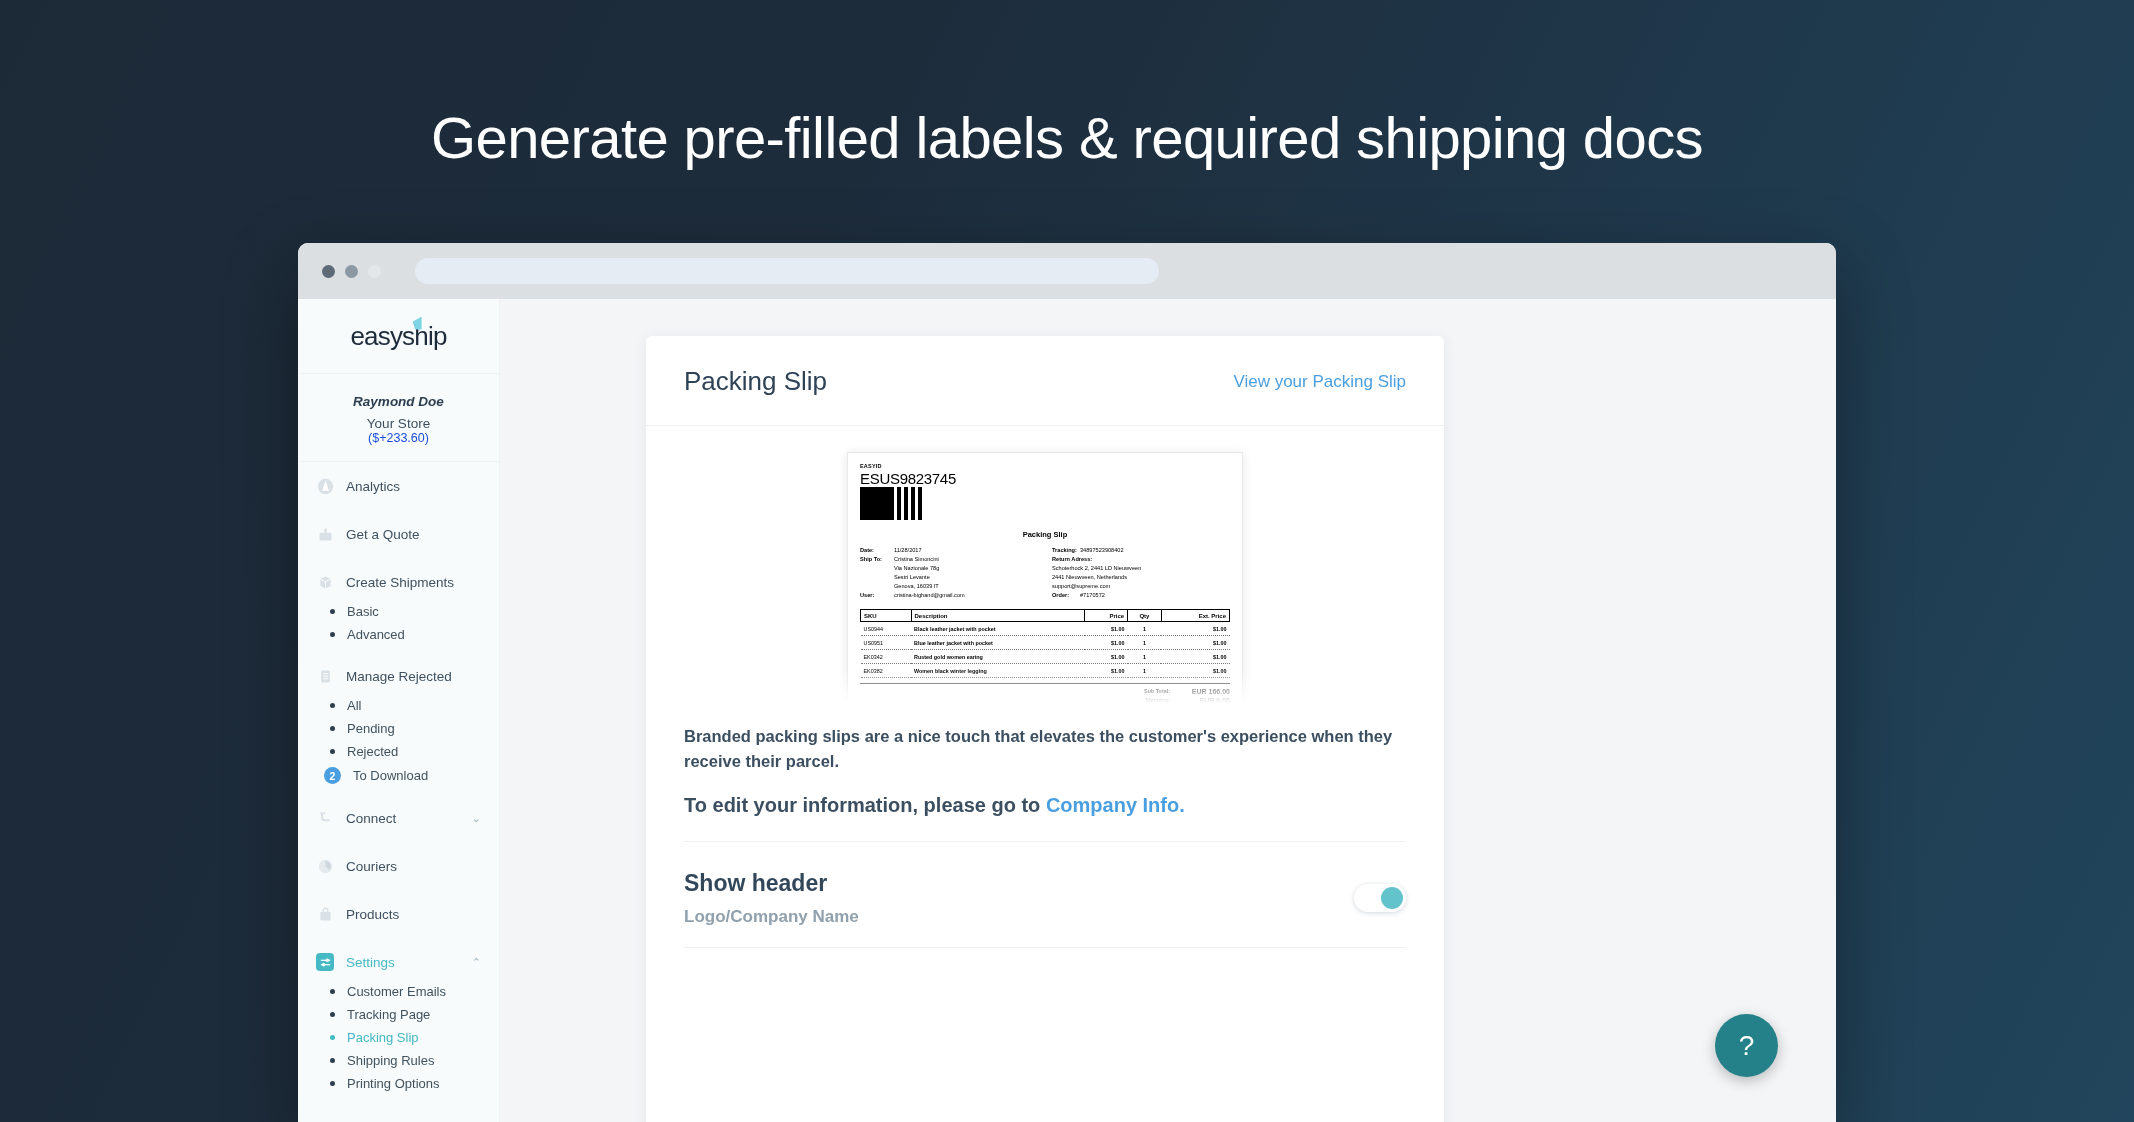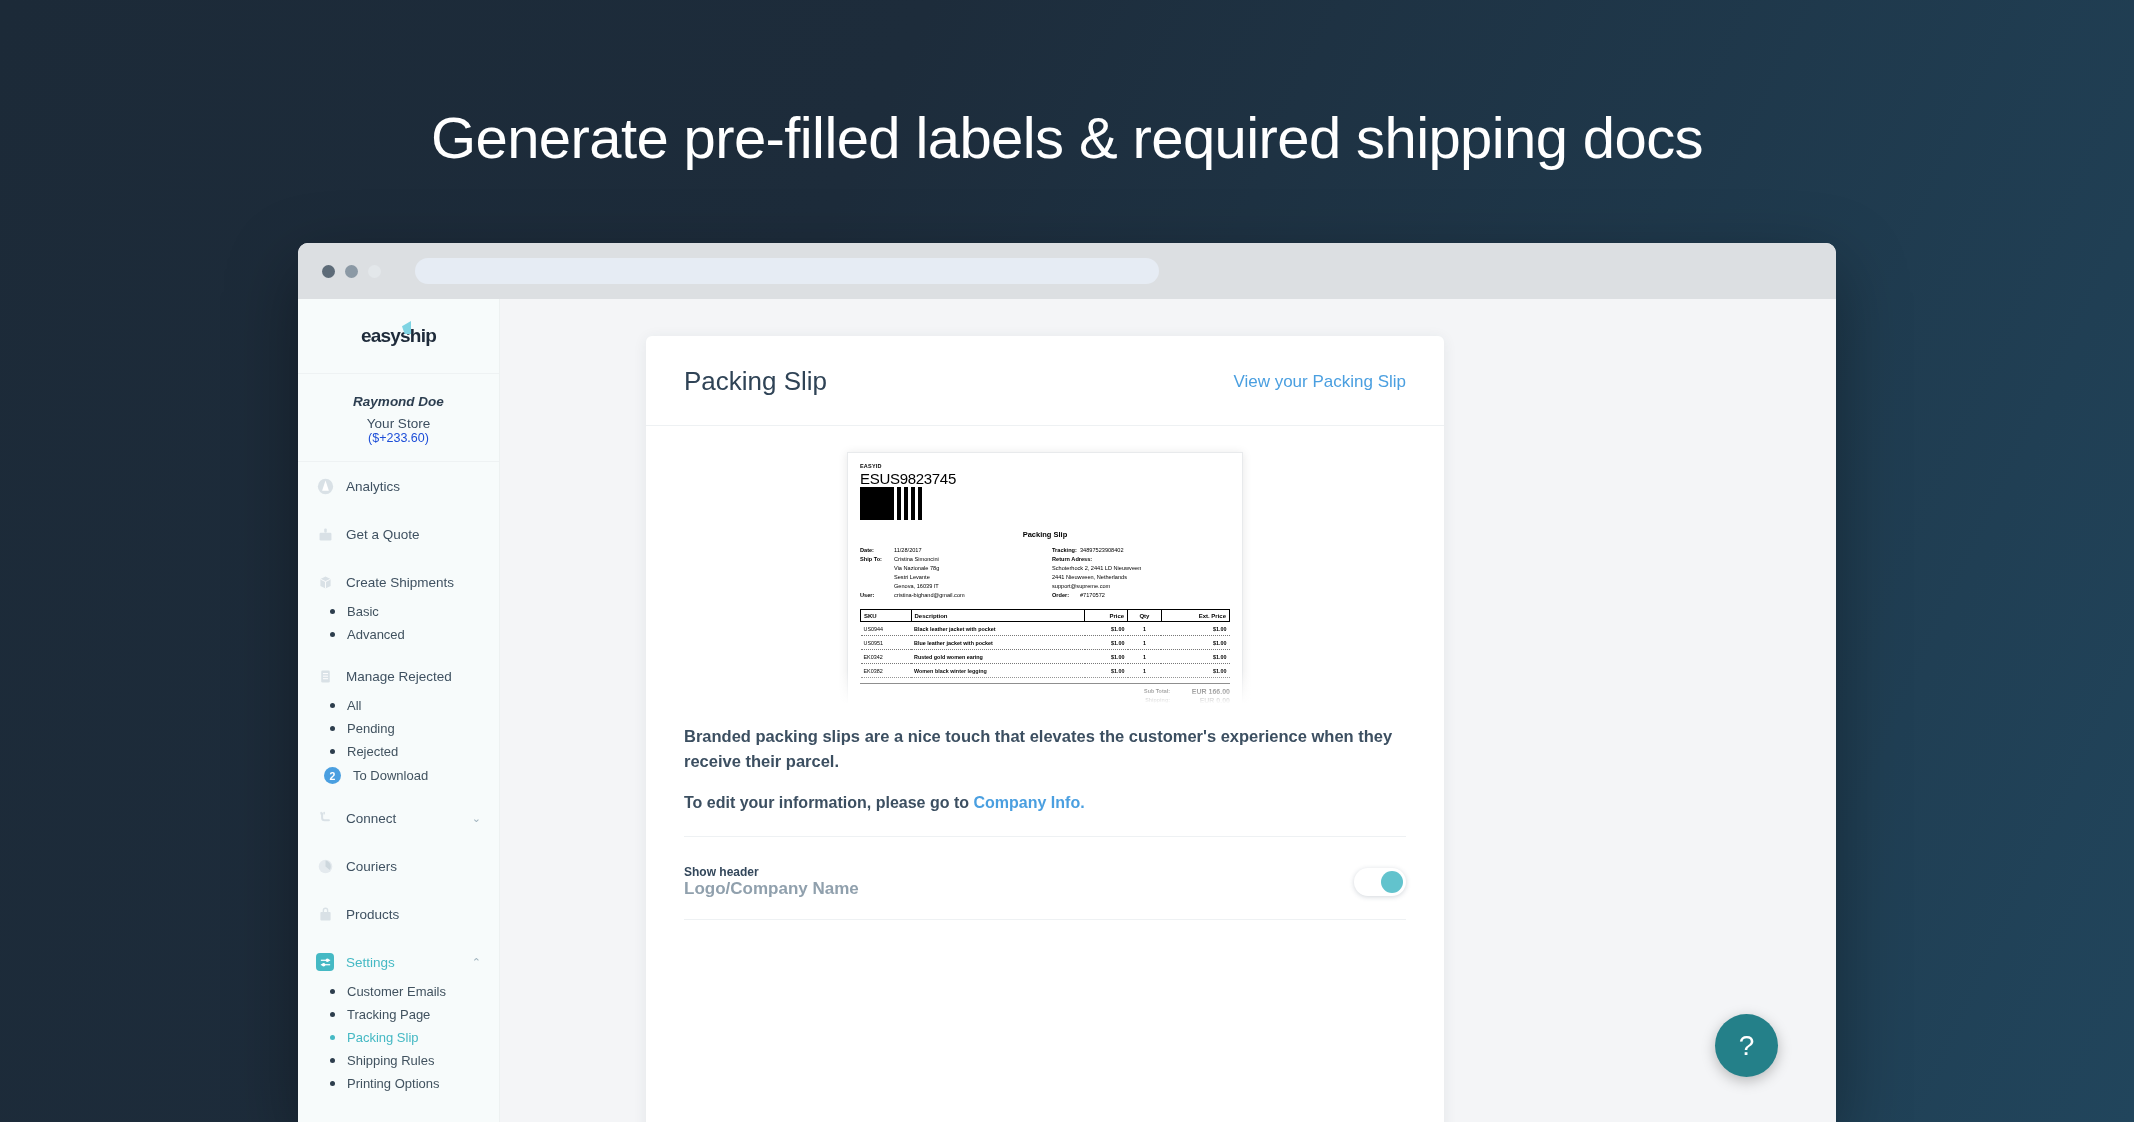--- a/index.html
+++ b/index.html
@@ -51,21 +51,21 @@
   .sidebar {
     width: 202px; background: #f7fbfb; flex: 0 0 202px;
     position: relative; overflow: hidden;
     border-right: 1px solid #edf1f1;
   }
   .logo-area {
     height: 75px; display: flex; align-items: center; justify-content: center;
     border-bottom: 1px solid #eef2f3;
   }
   .logo {
-    font-size: 19px; font-weight: 700; color: #1e2b3a;
+    font-size: 26px; font-weight: 400; color: #1e2b3a;
     letter-spacing: -0.8px; position: relative;
   }
   .logo .dot-accent {
     position: absolute; right: 25px; top: -4px;
     width: 9px; height: 13px; background: #7fd4e3;
     clip-path: polygon(0 40%, 100% 0, 100% 100%, 30% 100%);
   }
   .account { padding: 20px 0 16px; text-align: center; border-bottom: 1px solid #eef2f3; }
   .account .name { font-size: 13.5px; font-weight: 700; color: #2c3e50; margin-bottom: 7px; font-style: italic; }
   .account .store { font-size: 13.5px; color: #3d4f60; }
@@ -167,29 +167,29 @@
   table.slip-table td.r { text-align: right; font-weight: 700; }
   table.slip-table td.c { text-align: center; font-weight: 700; }
   .totals { margin-top: 5px; border-top: 1.4px solid #444; padding-top: 4px; font-size: 6px; }
   .totals .trow { display: flex; justify-content: flex-end; gap: 8px; margin-bottom: 2px; }
   .totals .tlabel { font-weight: 700; font-size: 5.4px; }
   .totals .tval { font-weight: 700; width: 52px; text-align: right; font-size: 7px; }
 
   
   .card-body { padding: 12px 38px 0; font-weight: bold; }
   .desc-text { font-size: 16.5px; color: #3c4f61; line-height: 1.5; margin-bottom: 20px; }
-  .edit-text { font-size: 16px; color: #3c4f61; padding-bottom: 24px; }
+  .edit-text { font-size: 20px; color: #3c4f61; padding-bottom: 24px; }
   .edit-text a { color: #4a9fe0; text-decoration: none; cursor: pointer; }
   .divider { height: 1px; background: #eef1f3; }
 
   .setting-row {
     display: flex; align-items: center; justify-content: space-between;
     padding: 28px 0 20px;
   }
-  .setting-label { font-size: 12px; color: #33475b; }
+  .setting-label { font-size: 23px; color: #33475b; margin-bottom: 10px; }
   .setting-sub { font-size: 17px; color: #90a0ad; }
   .toggle {
     width: 52px; height: 28px; border-radius: 14px; background: #ffffff;
     box-shadow: 0 1px 5px rgba(50,70,90,0.22);
     position: relative; cursor: pointer; flex: 0 0 52px;
   }
   .toggle .knob {
     position: absolute; right: 3px; top: 3px;
     width: 22px; height: 22px; border-radius: 50%; background: #62c3cd;
   }

